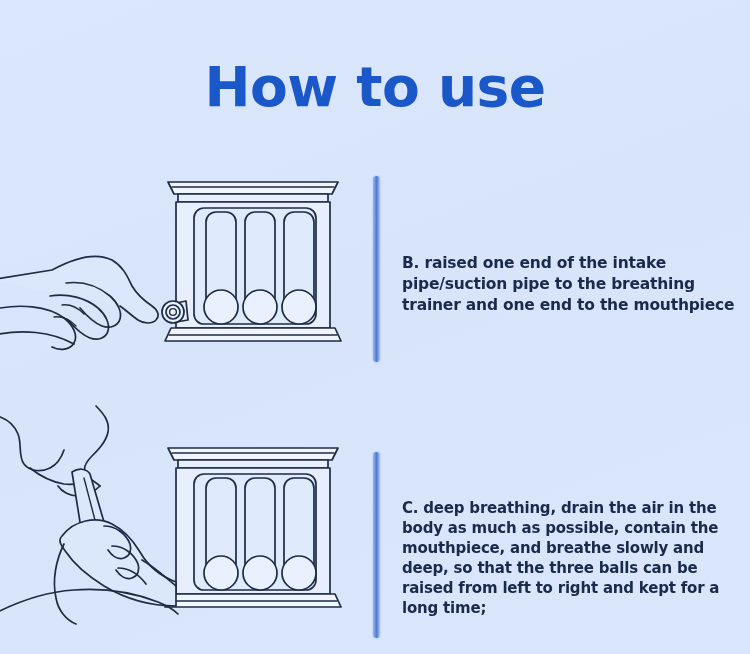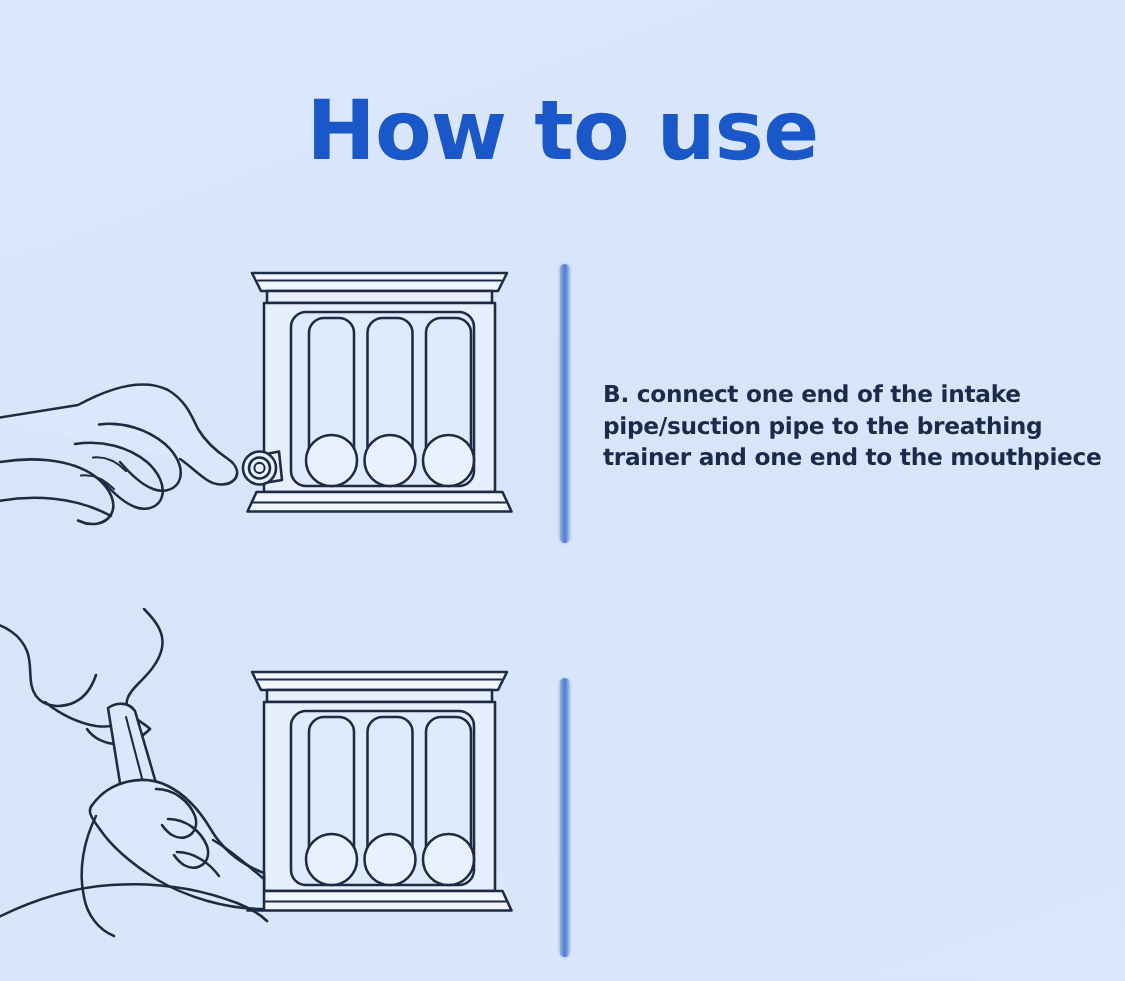--- a/index.html
+++ b/index.html
@@ -256,15 +256,16 @@
         <path class="ln" d="M-10 196 C16 182 44 172 74 170 C102 168 132 172 158 182 C168 186 174 190 178 194"></path>
 
         <path class="ln" d="M142 140 C156 148 166 158 176 166"></path>
       </g>
     </svg>
   </div>
 
   <div class="divider divider-top"></div>
   <div class="divider divider-bottom"></div>
 
-  <div class="text-block para-b">B. connect one end of the intake pipe/suction pipe to the breathing trainer and one end to the mouthpiece</div>
+  <div class="text-block para-b">B. raised one end of the intake pipe/suction pipe to the breathing trainer and one end to the mouthpiece</div>
+  <div class="text-block para-c">C. deep breathing, drain the air in the body as much as possible, contain the mouthpiece, and breathe slowly and deep, so that the three balls can be raised from left to right and kept for a long time;</div>
 
 </div>
 
 </body></html>

